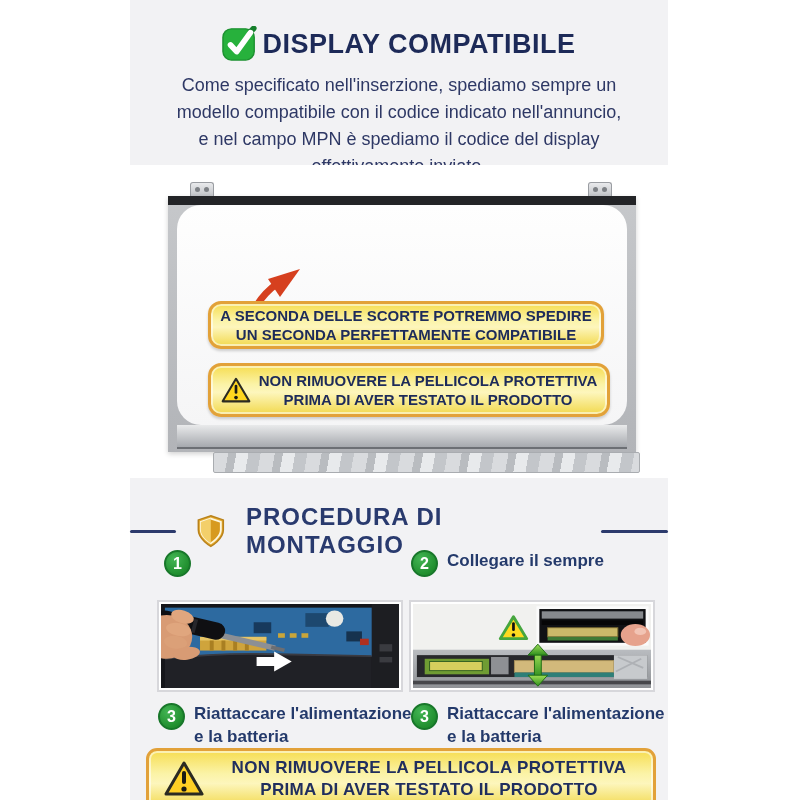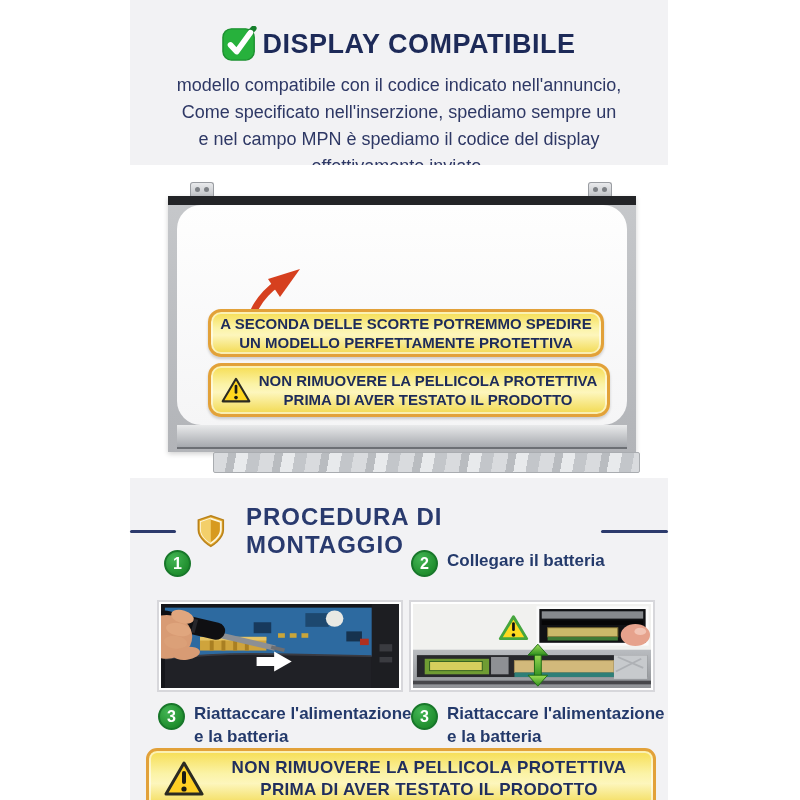--- a/index.html
+++ b/index.html
@@ -28,21 +28,21 @@
   .panel-bottomband { position:absolute; left:9px; right:9px; bottom:3px; height:24px; background:linear-gradient(180deg,#e9eaeb,#a6a9ae); border-bottom:2px solid #6c6f74; }
   .foil { position:absolute; left:83px; top:287px; width:427px; height:21px; border-radius:2px;
           background:repeating-linear-gradient(100deg,#d9dbde 0 14px,#b9bcc0 14px 22px,#e8eaec 22px 34px,#c3c6ca 34px 46px); border:1px solid #a9acb0; }
 
   
   .sticker { position:absolute; border:3px solid #e2a139; border-radius:13px; text-align:center;
              background:linear-gradient(180deg,#f6dd52 0%,#fbf3a6 38%,#fdf6bc 55%,#f2d94f 100%);
              box-shadow:inset 0 0 0 2px rgba(255,255,255,0.55), 0 2px 3px rgba(0,0,0,0.18);
              display:flex; flex-direction:column; justify-content:center; }
   .sticker .line { font-size:15px; font-weight:700; color:#1d2b5a; line-height:19px; }
-  .sticker1 { left:78px; top:144px; width:396px; height:48px; }
+  .sticker1 { left:78px; top:136px; width:396px; height:48px; }
   .sticker2 { left:78px; top:198px; width:402px; height:54px; }
   .sticker2 .rowwrap { display:flex; align-items:center; justify-content:center; gap:8px; }
   .warn-tri-small { width:30px; height:27px; flex:0 0 auto; }
 
   .red-arrow { position:absolute; left:104px; top:96px; width:72px; height:78px; }
 
   
   .proc-heading { position:absolute; top:503px; left:0; width:100%; display:flex; align-items:center; justify-content:center; gap:20px; }
   .rule { height:3px; background:#2c3a6c; border-radius:2px; }
   .rule.left { width:50px; } .rule.right { width:72px; }
@@ -84,43 +84,43 @@
     <div class="header-row">
       <svg class="check-icon" viewBox="0 0 38 38">
         <rect x="1" y="3" width="33" height="33" rx="9" fill="#27b13c" stroke="#1d9130" stroke-width="1.5"></rect>
         <path d="M30,6 L33.5,2.5" stroke="#157f2b" stroke-width="6" stroke-linecap="round" fill="none"></path>
         <path d="M9,20 L15.5,27 L30,7" stroke="#ffffff" stroke-width="6" stroke-linecap="round" stroke-linejoin="round" fill="none"></path>
       </svg>
       <div class="title">DISPLAY COMPATIBILE</div>
     </div>
 
     <div class="intro">
+      <div>Come specificato nell'inserzione, spediamo sempre un</div>
       <div>modello compatibile con il codice indicato nell'annuncio,</div>
-      <div>Come specificato nell'inserzione, spediamo sempre un</div>
       <div>e nel campo MPN è spediamo il codice del display</div>
       <div>effettivamente inviato.</div>
     </div>
 
     <div class="photo-section">
       <div class="bracket left"></div>
       <div class="bracket right"></div>
       <div class="panel">
         <div class="panel-topedge"></div>
         <div class="panel-screen"></div>
         <div class="panel-bottomband"></div>
       </div>
 
       <svg class="red-arrow" viewBox="0 0 72 78">
         <path d="M12,74 C16,54 24,36 44,22" stroke="#d6401f" stroke-width="7" fill="none" stroke-linecap="round"></path>
         <polygon points="34,18 66,8 46,36" fill="#d6401f"></polygon>
       </svg>
 
       <div class="sticker sticker1">
         <div class="line">A SECONDA DELLE SCORTE POTREMMO SPEDIRE</div>
-        <div class="line">UN MODELLO PERFETTAMENTE PROTETTIVA</div>
+        <div class="line">UN SECONDA PERFETTAMENTE COMPATIBILE</div>
       </div>
 
       <div class="sticker sticker2">
         <div class="rowwrap">
           <svg class="warn-tri-small" viewBox="0 0 36 32">
             <path d="M18,2 L34,29 L2,29 Z" fill="#ffd61f" stroke="#2a2a22" stroke-width="2.5" stroke-linejoin="round"></path>
             <rect x="16.4" y="9" width="3.2" height="11" rx="1.6" fill="#1a1a14"></rect>
             <circle cx="18" cy="24.5" r="2.2" fill="#1a1a14"></circle>
           </svg>
           <div>
@@ -144,21 +144,21 @@
       <span class="rule right"></span>
     </div>
 
     <div class="row1">
       <div class="step">
         <div class="step-num">1</div>
       </div>
       <div class="step">
         <div class="step-num">2</div>
         <div class="step-text">
-          <div>Collegare il batteria</div>
+          <div>Collegare il sempre</div>
         </div>
       </div>
     </div>
 
     <div class="photo left">
       <svg viewBox="0 0 244 92" preserveAspectRatio="none">
         <rect x="0" y="0" width="244" height="92" fill="#15161a"></rect>
         <rect x="4" y="4" width="216" height="54" fill="#2d6aa0"></rect>
         <rect x="95" y="20" width="18" height="12" fill="#17395c"></rect>
         <rect x="148" y="10" width="24" height="15" fill="#1d486f"></rect>

